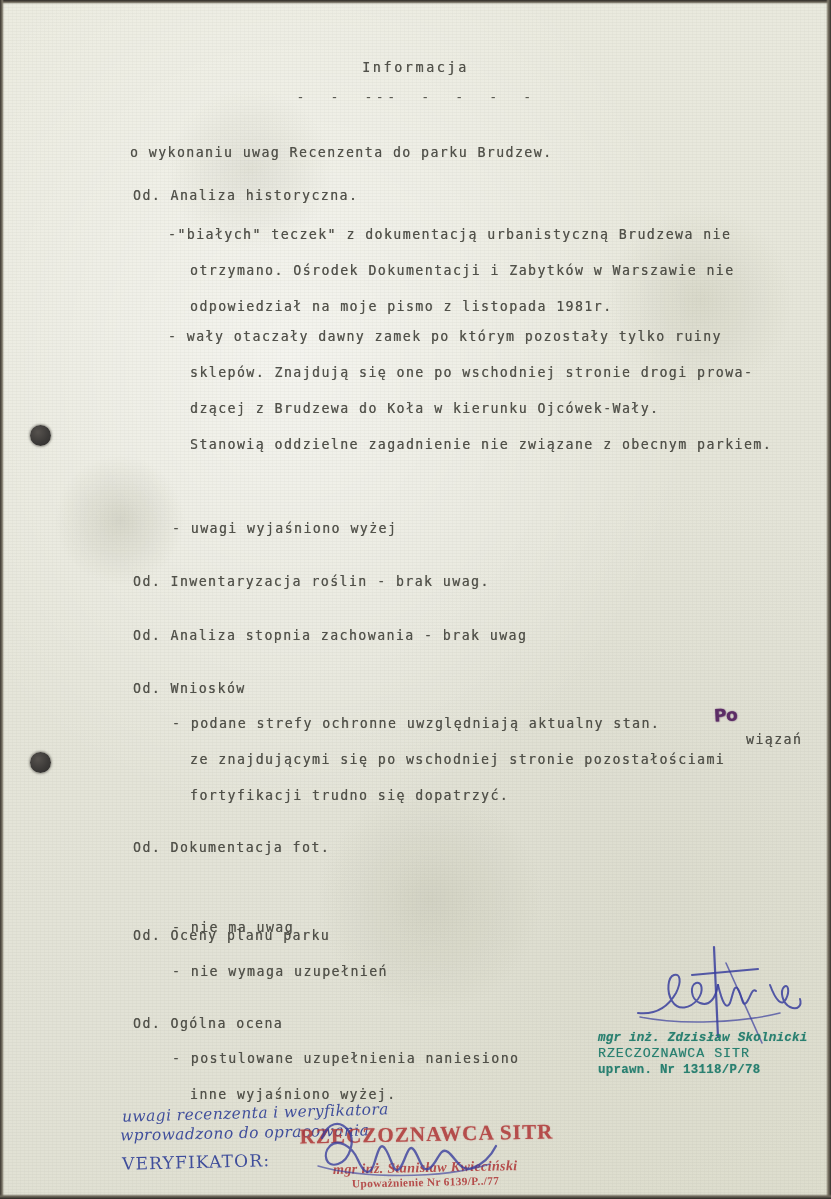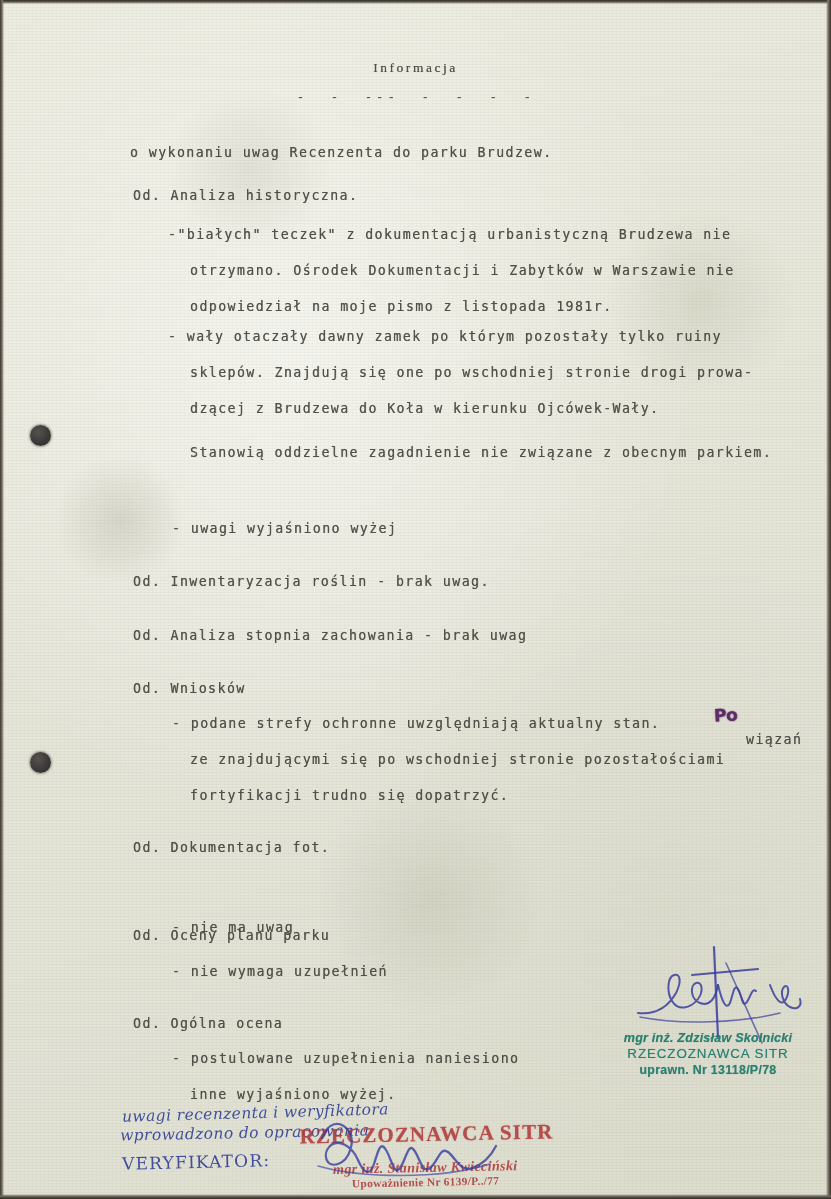--- a/index.html
+++ b/index.html
@@ -79,21 +79,20 @@
       0 0 0.6px rgba(70,70,64,0.55),
       0.4px 0.3px 0.7px rgba(100,100,88,0.35);
     opacity: 0.93;
   }
 
   #title {
     left: 0; right: 0; top: 60px;
     text-align: center;
     letter-spacing: 2.6px;
     font-size: 13.4px;
-    font-family: Liberation Serif, serif;
   }
   .rule {
     position: absolute;
     left: 0; right: 0; top: 90px;
     text-align: center;
     white-space: pre;
     font-family: "DejaVu Sans Mono", "Liberation Mono", monospace;
     font-size: 13.2px;
     letter-spacing: 3.4px;
     color: #4a4a43;
@@ -108,23 +107,23 @@
     font-size: 17px;
     color: #5c2d66;
     text-shadow: 0 0 1.4px rgba(92,45,102,0.75), 0.6px 0.4px 1px rgba(92,45,102,0.5);
     transform: rotate(-3deg);
     letter-spacing: -0.6px;
   }
 
   
   .stamp-green {
     position: absolute;
-    text-align: center;
+    text-align: left;
     color: #1d7a6a;
-    font-family: Liberation Sans, sans-serif;
+    font-family: Liberation Mono, monospace;
     line-height: 1.22;
     opacity: 0.93;
     text-shadow: 0 0 0.8px rgba(29,122,106,0.6);
   }
   .stamp-green .ln1 {
     font-style: italic;
     font-weight: 700;
     font-size: 12.6px;
     letter-spacing: 0.2px;
     white-space: pre;
@@ -205,21 +204,21 @@
 
   <div class="typed" style="left:130px; top:145px;">o wykonaniu uwag Recenzenta do parku Brudzew.</div>
 
   <div class="typed" style="left:133px; top:188px;">Od. Analiza historyczna.</div>
   <div class="typed" style="left:168px; top:227px;">-"białych" teczek" z dokumentacją urbanistyczną Brudzewa nie</div>
   <div class="typed" style="left:190px; top:263px;">otrzymano. Ośrodek Dokumentacji i Zabytków w Warszawie nie</div>
   <div class="typed" style="left:190px; top:299px;">odpowiedział na moje pismo z listopada 1981r.</div>
   <div class="typed" style="left:168px; top:329px;">- wały otaczały dawny zamek po którym pozostały tylko ruiny</div>
   <div class="typed" style="left:190px; top:401px;">dzącej z Brudzewa do Koła w kierunku Ojcówek-Wały.</div>
   <div class="typed" style="left:190px; top:365px;">sklepów. Znajdują się one po wschodniej stronie drogi prowa-</div>
-  <div class="typed" style="left:190px; top:437px;margin-top:8px;">Stanowią oddzielne zagadnienie nie związane z obecnym parkiem.</div>
+  <div class="typed" style="left:190px; top:437px;">Stanowią oddzielne zagadnienie nie związane z obecnym parkiem.</div>
 
   <div class="typed" style="left:172px; top:521px;">- uwagi wyjaśniono wyżej</div>
 
   <div class="typed" style="left:133px; top:574px;">Od. Inwentaryzacja roślin - brak uwag.</div>
 
   <div class="typed" style="left:133px; top:628px;">Od. Analiza stopnia zachowania - brak uwag</div>
 
   <div class="typed" style="left:133px; top:681px;">Od. Wniosków</div>
   <div class="typed" style="left:172px; top:716px;">- podane strefy ochronne uwzględniają aktualny stan.</div>
   <div class="ink-purple" style="left:714px; top:705px;">Po</div>

